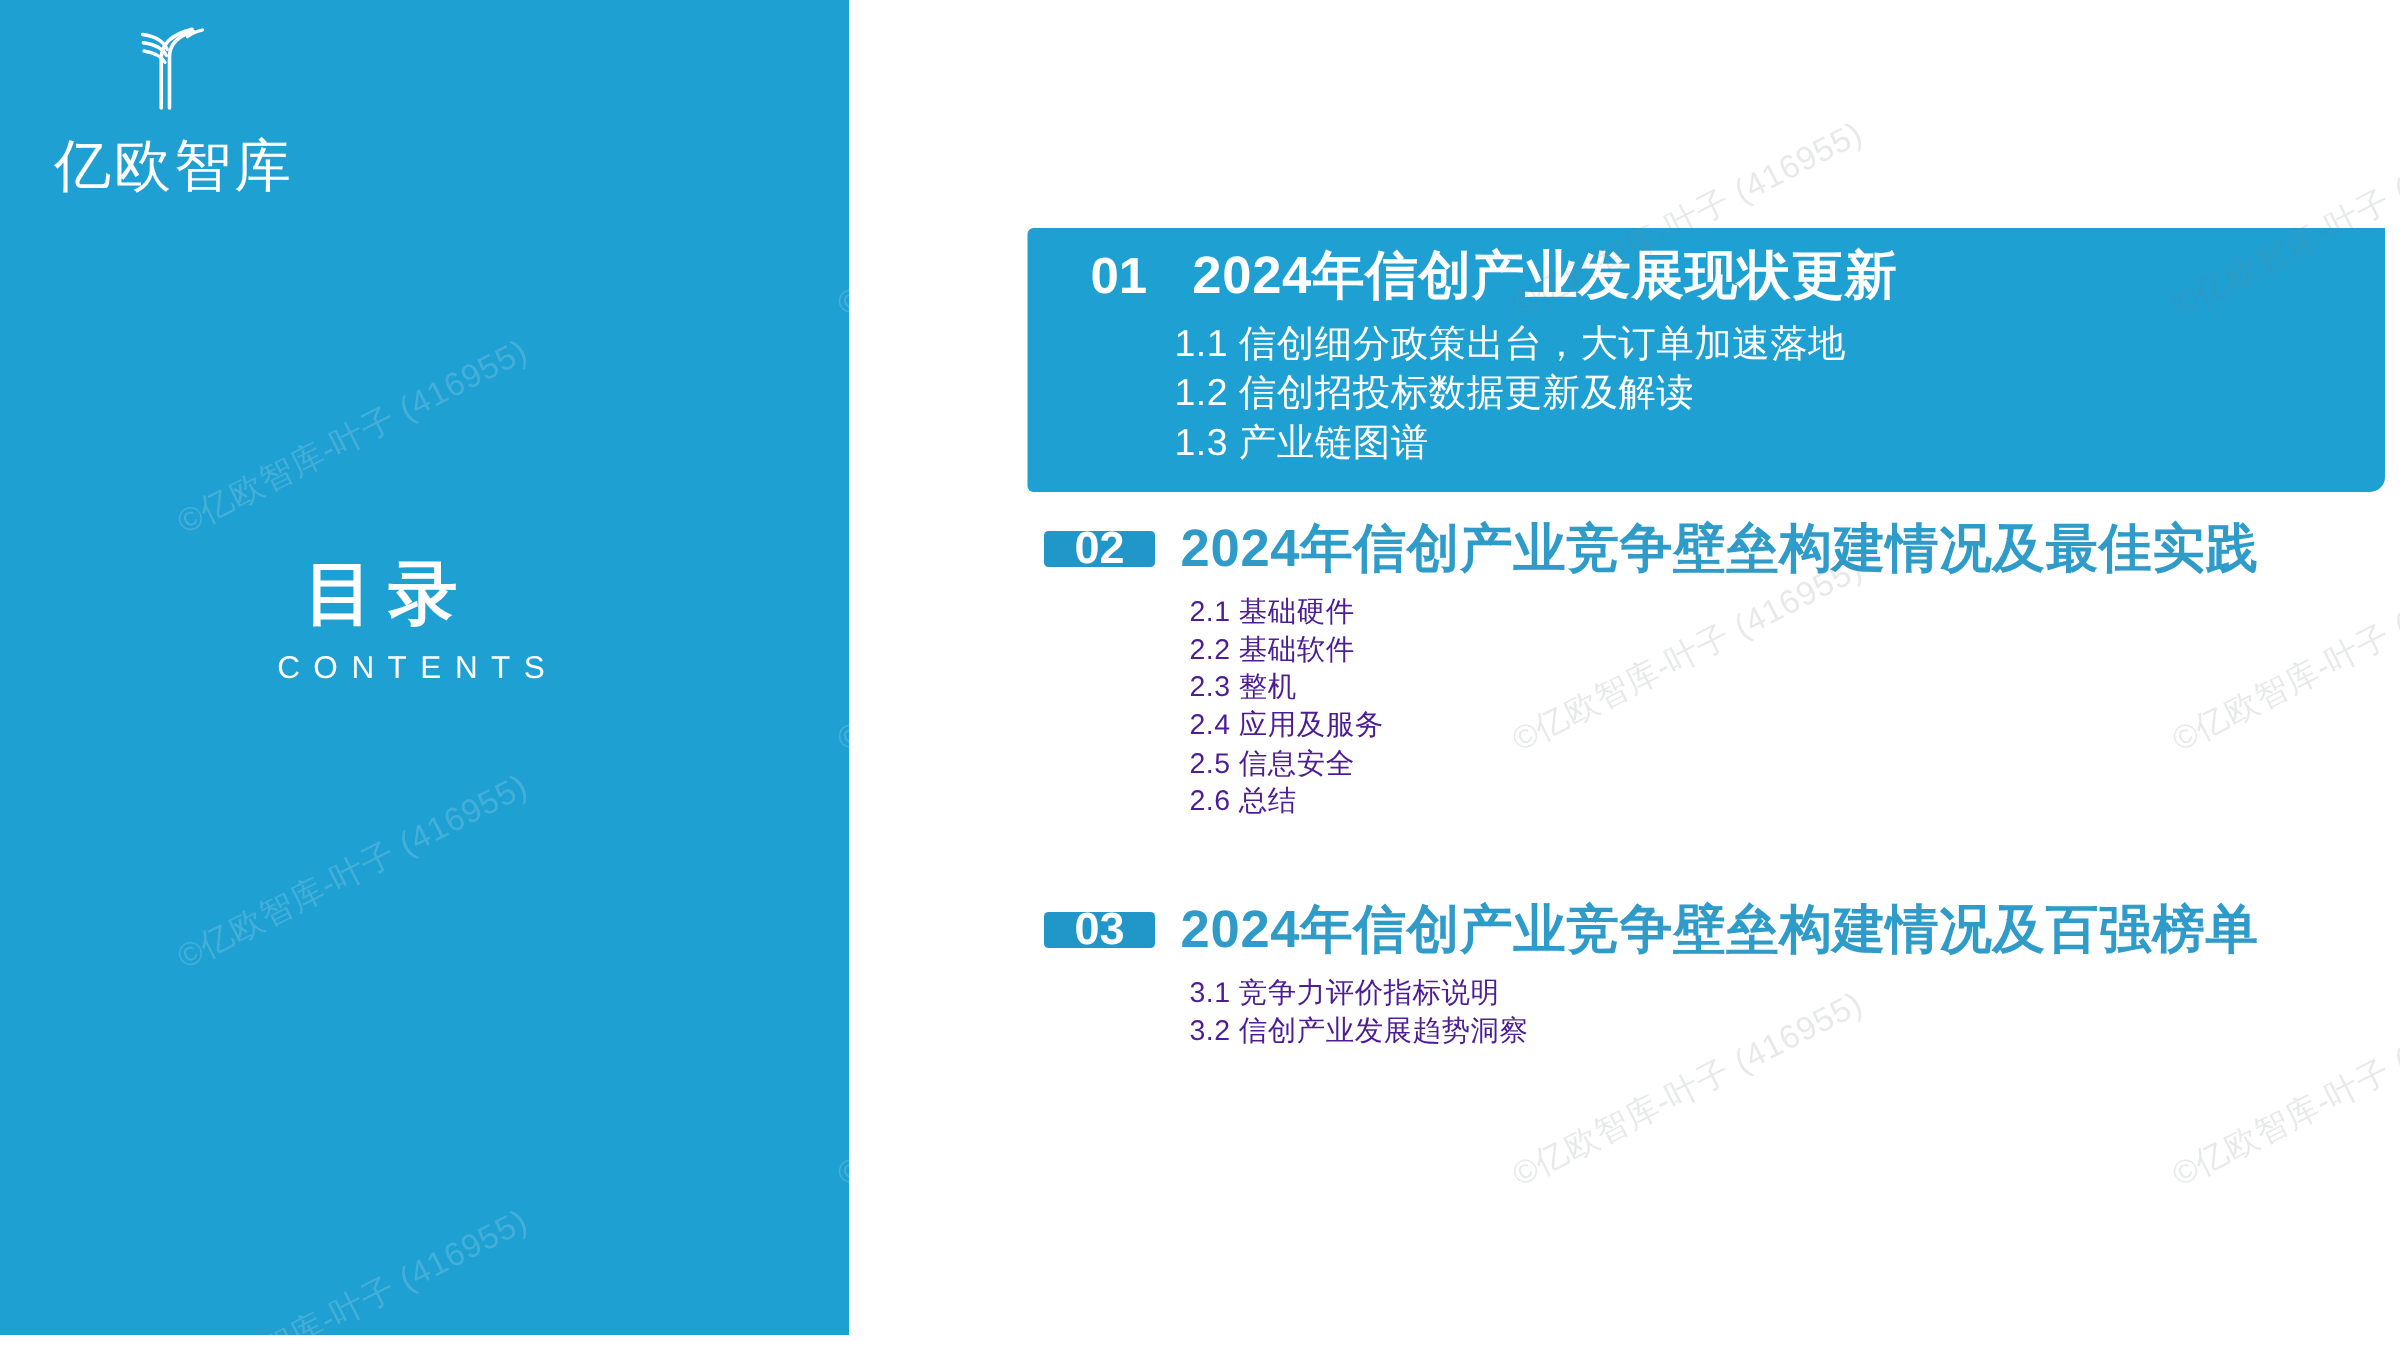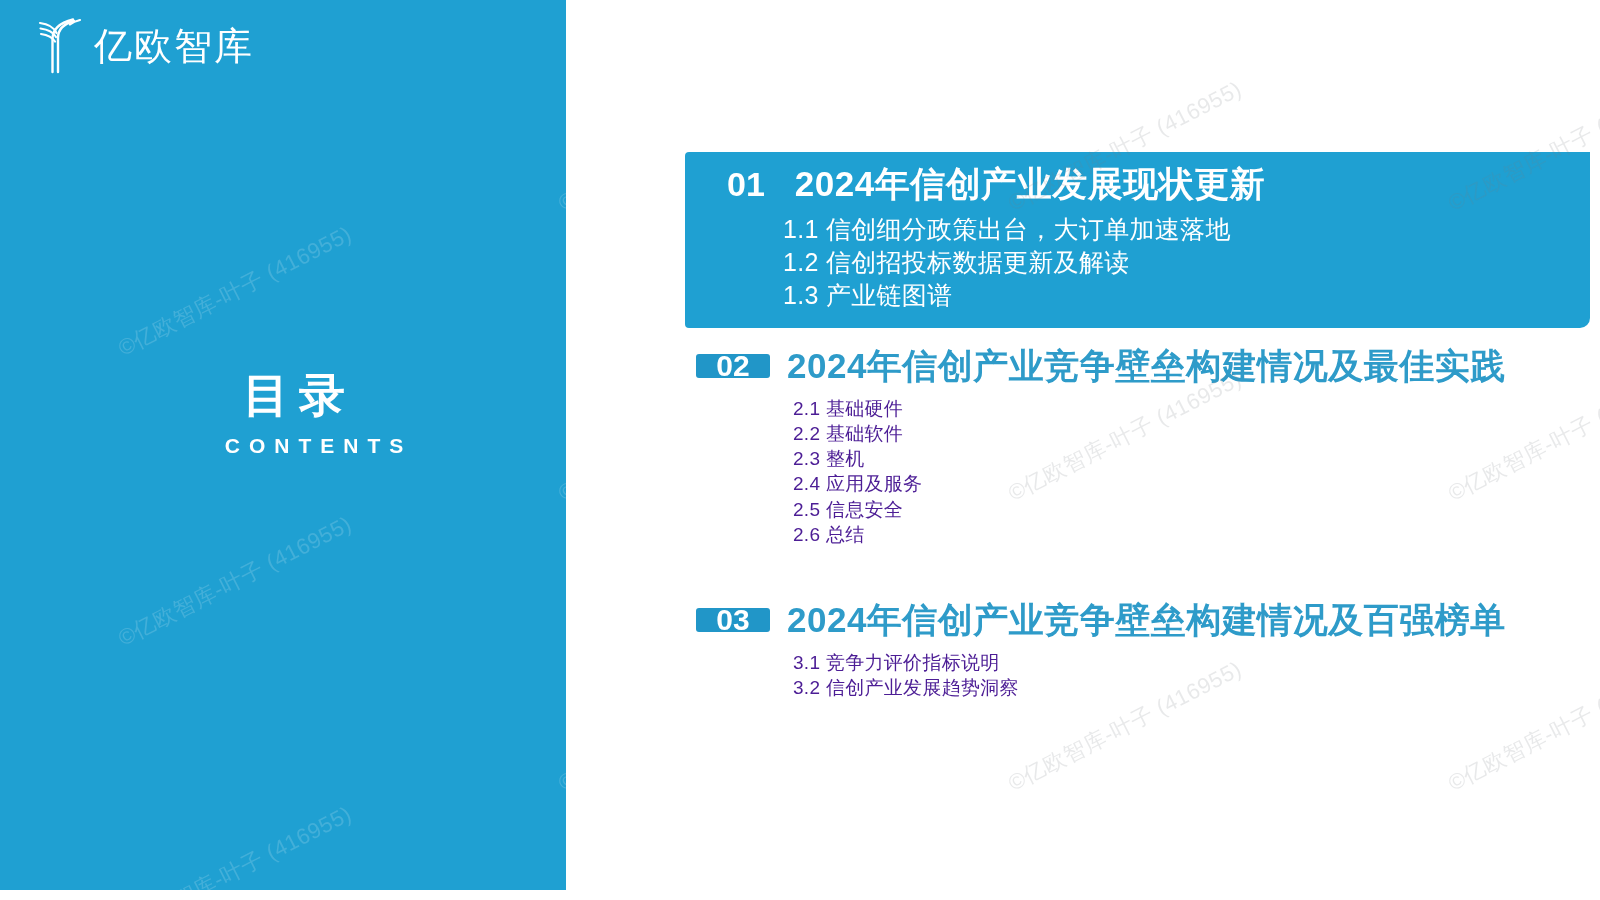--- a/index.html
+++ b/index.html
@@ -48,54 +48,54 @@
     height: 890px;
     background: #1fa0d2;
     z-index: 2;
   }
   #logo-block {
     position: absolute;
     left: 36px;
     top: 18px;
     display: flex;
     align-items: center;
-    gap: 8px;
+    gap: 18px;
+    flex-direction: column;
   }
   #logo-mark { display:block; }
   #logo-text {
     font-family: "Liberation Sans", "DejaVu Sans", sans-serif;
     font-size: 38px;
     color: #ffffff;
     letter-spacing: 2px;
     line-height: 1;
     font-weight: 300;
   }
 
   #contents-block {
     position: absolute;
     left: 0;
     top: 370px;
     width: 566px;
     text-align: center;
     padding-right: 58px;
     box-sizing: border-box;
-    margin-left: 40px;
   }
   #contents-title-cn {
     font-size: 46px;
     font-weight: bold;
     color: #ffffff;
     letter-spacing: 10px;
     line-height: 1.1;
     margin: 0 0 14px 0;
     text-indent: 10px;
   }
   #contents-title-en {
     font-size: 21px;
-    font-weight: bold;
+    font-weight: normal;
     color: #ffffff;
     letter-spacing: 9px;
     line-height: 1;
     margin: 0;
     text-indent: 9px;
     padding-left: 40px;
   }
 
   
   #right-content {

